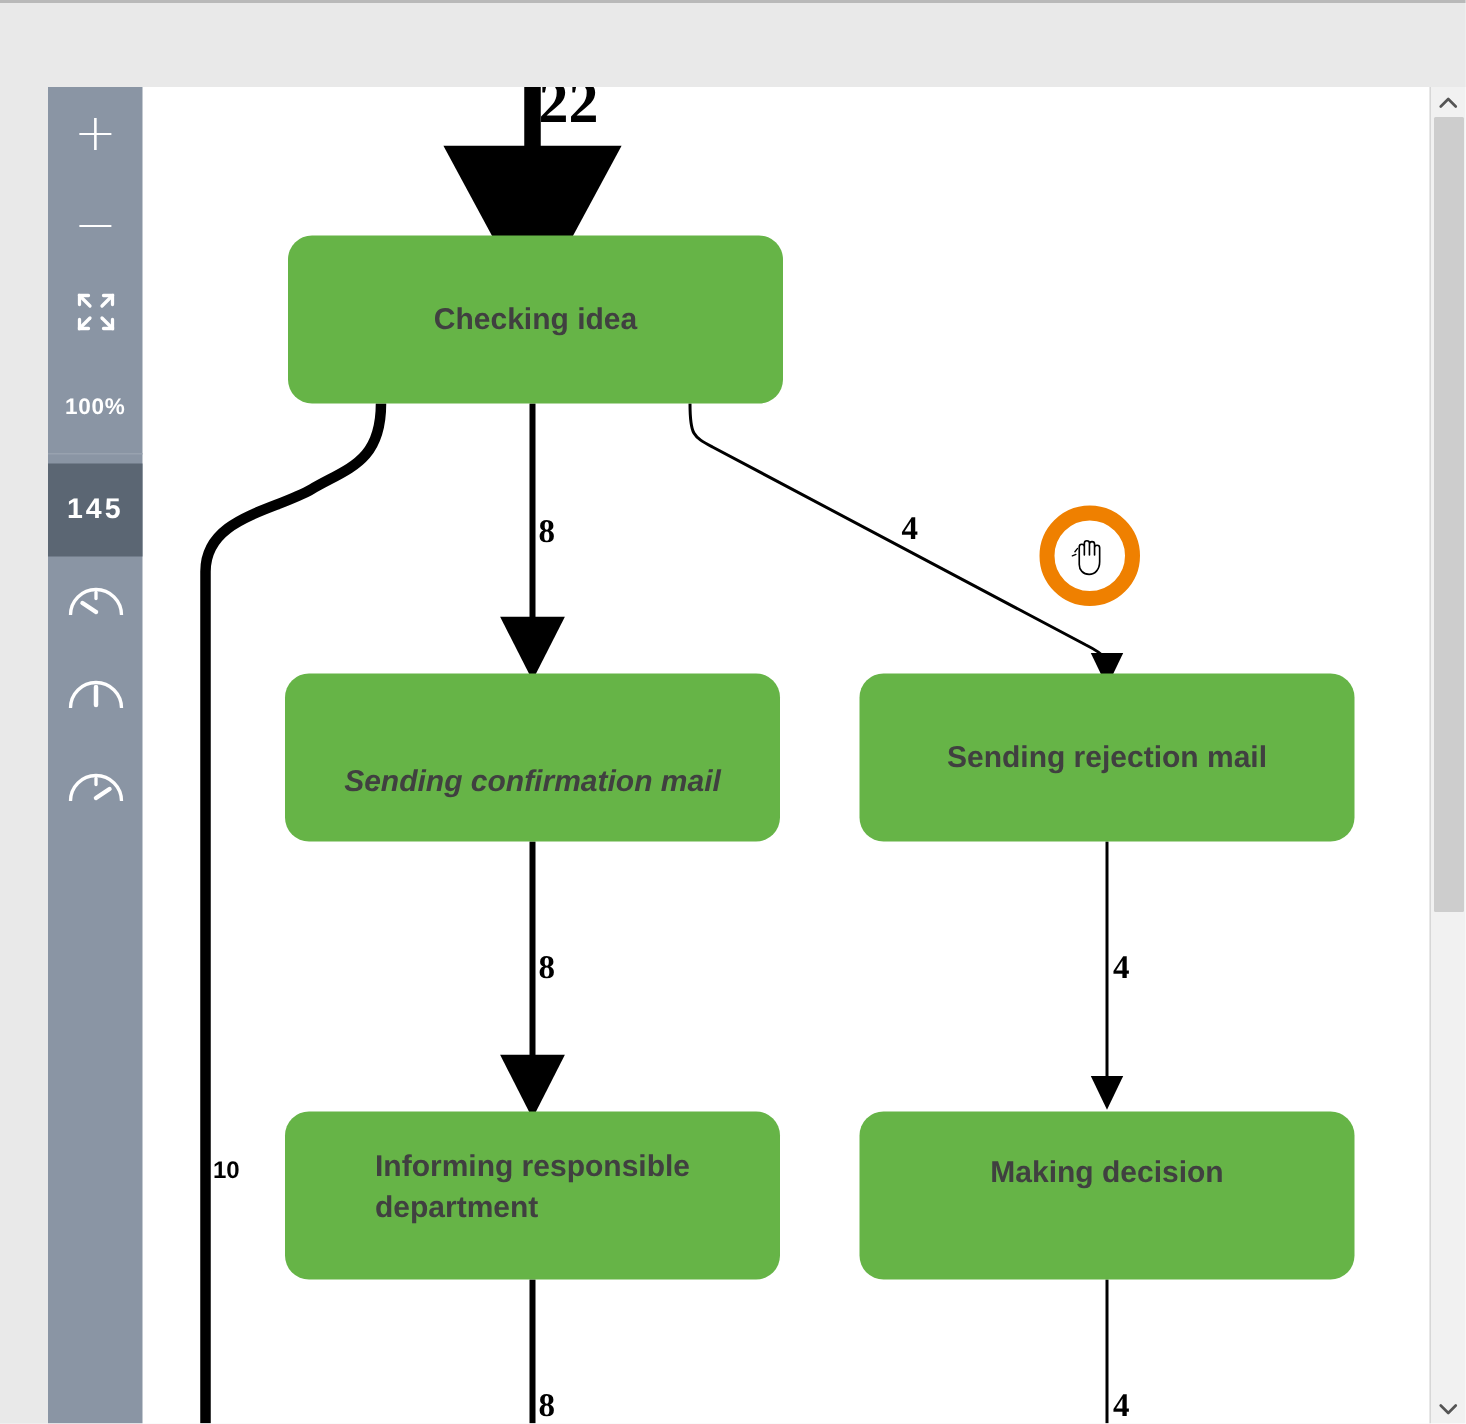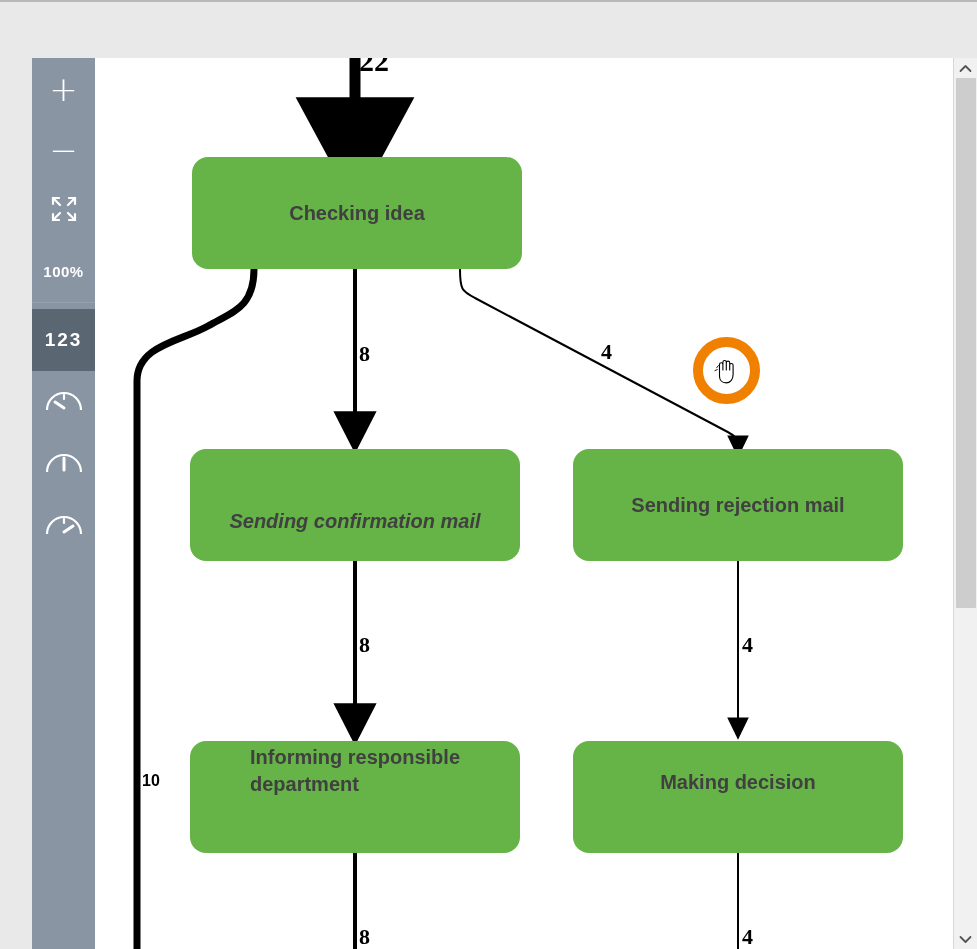--- a/index.html
+++ b/index.html
@@ -240,25 +240,25 @@
         <rect x="160" y="99" width="330" height="112" rx="16" ry="16" fill="#66b447"></rect>
         <rect x="158" y="391" width="330" height="112" rx="16" ry="16" fill="#66b447"></rect>
         <rect x="541" y="391" width="330" height="112" rx="16" ry="16" fill="#66b447"></rect>
         <rect x="158" y="683" width="330" height="112" rx="16" ry="16" fill="#66b447"></rect>
         <rect x="541" y="683" width="330" height="112" rx="16" ry="16" fill="#66b447"></rect>
       </svg>
 
       <div class="node-label" style="left:160px; top:99px; width:330px; height:112px;">Checking idea</div>
       <div class="node-label" style="left:158px; top:391px; width:330px; height:144px;font-style:italic;">Sending confirmation mail</div>
       <div class="node-label" style="left:541px; top:391px; width:330px; height:112px;">Sending rejection mail</div>
-      <div class="node-label" style="left:158px; top:663px; width:330px; height:100px;">Informing responsible
+      <div class="node-label" style="left:158px; top:684px; width:330px; height:100px;">Informing responsible
 department</div>
       <div class="node-label" style="left:541px; top:683px; width:330px; height:83px;">Making decision</div>
 
-      <div class="edge-label" style="left:327px; top:-14px; font-size:30px;">22</div>
+      <div class="edge-label" style="left:327px; top:-14px; font-size:40px;">22</div>
       <div class="edge-label sans" style="left:110px; top:714px; font-size:16px;">10</div>
       <div class="edge-label" style="left:327px; top:283px;">8</div>
       <div class="edge-label" style="left:569px; top:281px;">4</div>
       <div class="edge-label" style="left:327px; top:574px;">8</div>
       <div class="edge-label" style="left:710px; top:574px;">4</div>
       <div class="edge-label" style="left:327px; top:866px;">8</div>
       <div class="edge-label" style="left:710px; top:866px;">4</div>
     </div>
 
     <div id="tool-rail">
@@ -289,21 +289,21 @@
       </div>
 
       <div class="rail-btn">
         <span class="glyph-pct">100%</span>
       </div>
 
       <div class="rail-sep"></div>
       <div class="rail-gap"></div>
 
       <div class="rail-btn active tall">
-        <span class="glyph-123">123</span>
+        <span class="glyph-123">145</span>
       </div>
 
       <div class="rail-btn tall">
         <span>
           <svg width="40" height="28" viewBox="0 0 40 28">
             <path d="M3,24 A17,17 0 0 1 37,24" stroke="#ffffff" stroke-width="2.2" fill="none"></path>
             <path d="M20,9 L20,13" stroke="#ffffff" stroke-width="2.2" stroke-linecap="round"></path>
             <path d="M20,22 L11,16" stroke="#ffffff" stroke-width="3" stroke-linecap="round"></path>
           </svg>
         </span>

